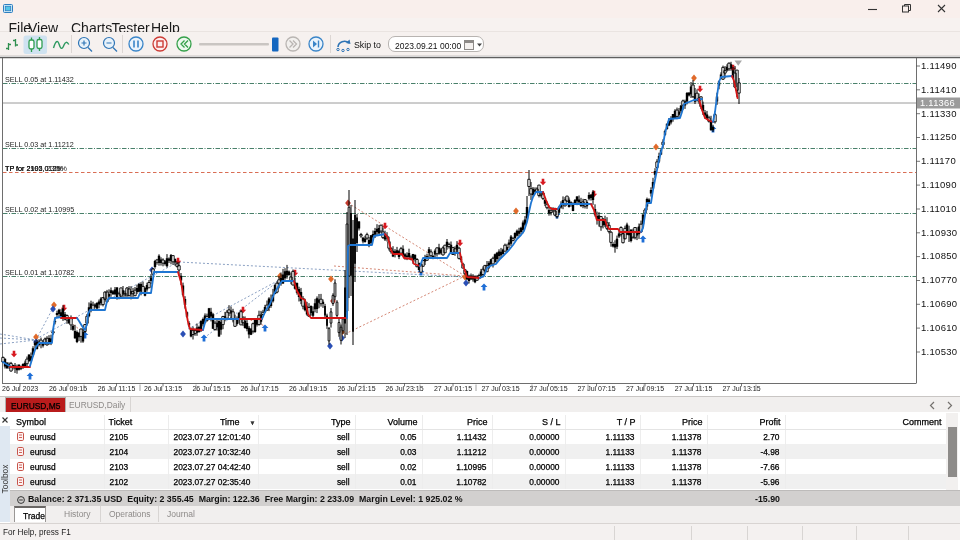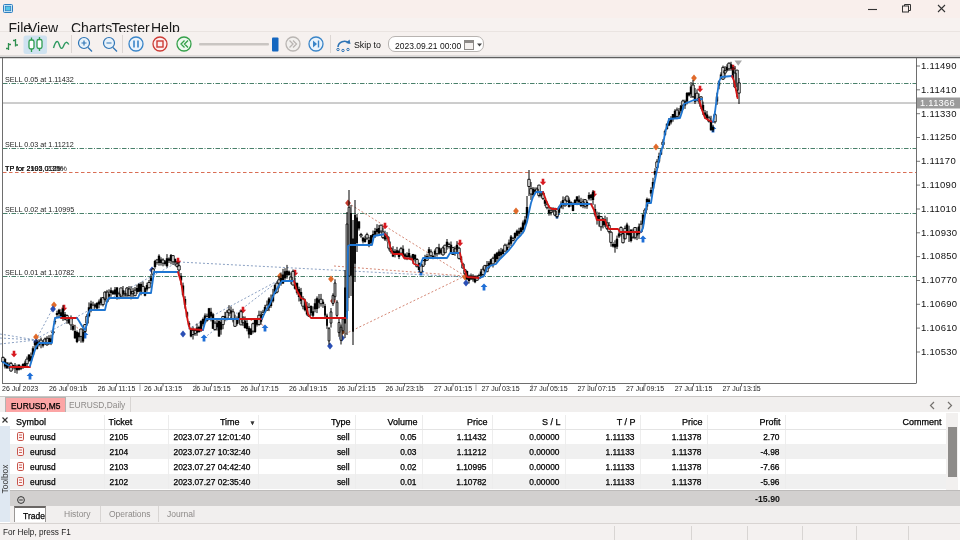--- a/index.html
+++ b/index.html
@@ -4,21 +4,21 @@
 html,body{width:960px;height:540px;overflow:hidden;font-family:"Liberation Sans",sans-serif;background:#fff}
 .abs{position:absolute}
 #titlebar{position:absolute;left:0;top:0;width:960px;height:18px;background:#f9efec;font-size:8.6px;color:#1a1a1a}
 #titlebar .txt{position:absolute;left:30px;top:4.5px}
 #menubar{position:absolute;left:0;top:18px;width:960px;height:13.5px;background:#f7f2f0;font-size:14px;color:#1a1a1a;border-bottom:1px solid #eae4e1}
 #menubar span{position:absolute;top:1.5px}
 #toolbar{position:absolute;left:0;top:31.5px;width:960px;height:24.5px;background:#f6f1ef;border-bottom:1px solid #e0dbd9}
 .tsep{position:absolute;top:3px;width:1px;height:18px;background:#dcd6d3}
 #tabrow{position:absolute;left:0;top:396px;width:960px;height:16px;background:#f1efee;border-top:1px solid #c9c6c4}
 .ctab{position:absolute;top:0;height:15px;font-size:8.4px;padding:3px 5px 0 5px}
-.ctab.act{background:#fca5a5;border:1px solid #b5b2b0;border-bottom:none;color:#000;-webkit-text-stroke:0.25px #000}
+.ctab.act{background:#b91c1c;border:1px solid #b5b2b0;border-bottom:none;color:#000;-webkit-text-stroke:0.25px #000}
 .ctab.inact{color:#8d8a88;border-right:1px solid #d8d5d3}
 #toolstrip{position:absolute;left:0;top:426px;width:10px;height:96px;background:#dfe8f2}
 #toolstrip .tb{position:absolute;left:-16px;top:48px;width:42px;transform:rotate(-90deg);font-size:8.4px;color:#333;text-align:center}
 table{border-collapse:collapse}
 #trades{position:absolute;left:10px;top:415px;width:936px;font-size:8.4px;color:#000;table-layout:fixed;-webkit-text-stroke:0.25px #000}
 #trades th{font-weight:normal;text-align:right;border-right:1px solid #ececec;border-bottom:1px solid #e4e4e4;height:14px;padding:0 4px;font-size:9px}
 #trades td{height:15px;padding:0 5px;text-align:right;white-space:nowrap;border-right:1px solid #ededed}
 #trades td.sym{text-align:left;padding-left:7px}
 #trades td.tm{padding-right:11px}
 #trades th.tm{padding-right:2px}
@@ -399,20 +399,21 @@
         <td></td>
       </tr>
 </tbody>
   </table>
 
 <div id="balbar">
  <svg class="abs" style="left:7px;top:4.5px" width="8" height="8" viewBox="0 0 8 8">
       <circle cx="4" cy="4" r="3.4" fill="none" stroke="#333"></circle>
       <line x1="2.2" y1="4" x2="5.8" y2="4" stroke="#333"></line>
     </svg>
+ <span class="abs" style="left:18px;top:3px">Balance: 2 371.35 USD&nbsp;&nbsp;Equity: 2 355.45&nbsp;&nbsp;Margin: 122.36&nbsp;&nbsp;Free Margin: 2 233.09&nbsp;&nbsp;Margin Level: 1 925.02 %</span>
  <span class="abs" style="left:700px;top:3px;width:70px;text-align:right">-15.90</span>
 </div>
 
 <div id="btabs">
  <div class="bt act" style="left:4px">Trade</div>
  <div class="bt" style="left:46px">History</div>
  <div class="bt" style="left:90px;border-left:1px solid #d8d5d3">Operations</div>
  <div class="bt" style="left:148px;border-left:1px solid #d8d5d3">Journal</div>
 </div>
 

